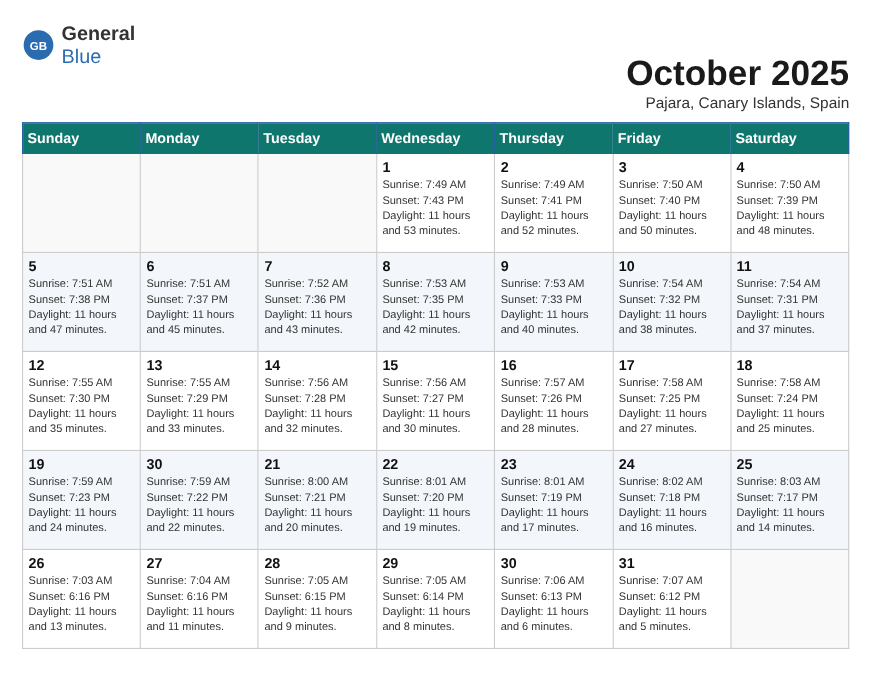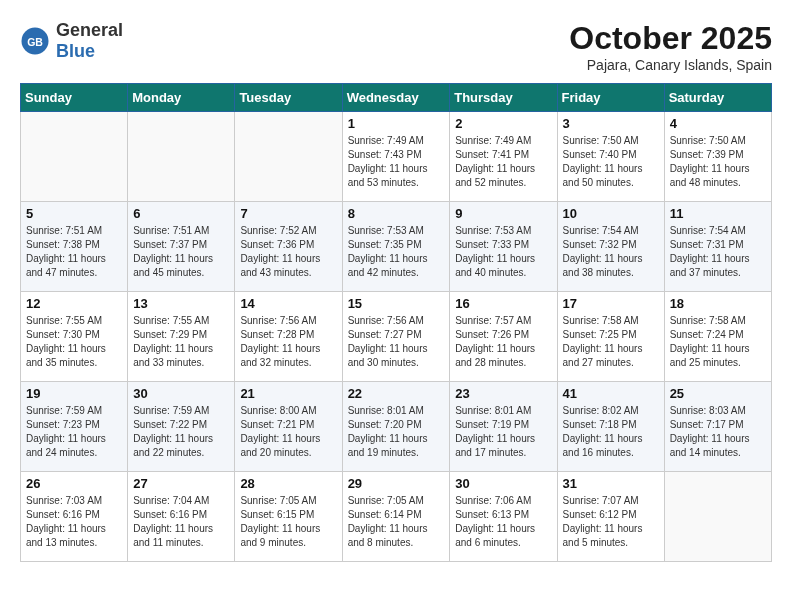--- a/index.html
+++ b/index.html
@@ -21,20 +21,21 @@
       align-items: center;
       gap: 6px;
       justify-content: space-between;
     }
     .logo-icon {
       width: 30px;
       height: 30px;
     }
     .title-block {
       text-align: right;
+      margin-top: 28px;
     }
     .month-title {
       font-size: 32px;
       font-weight: bold;
       color: #1a1a1a;
     }
     .location-title {
       font-size: 14px;
       color: #333;
     }
@@ -83,21 +84,21 @@
 <body>
 
 <div class="header">
   <div class="logo">
     <svg class="logo-icon" viewBox="0 0 40 40" xmlns="http://www.w3.org/2000/svg">
       <circle cx="20" cy="20" r="18" fill="#2b6cb0"></circle>
       <text x="20" y="26" text-anchor="middle" fill="white" font-size="14" font-weight="bold">GB</text>
     </svg>
     <div>
       <span style="font-size:18px;font-weight:bold;color:#333;">General</span><br>
-      <span style="font-size:18px;font-weight:bold;color:#2b6cb0;">Blue</span>
+      <span style="font-size:18px;font-weight:normal;color:#2b6cb0;">Blue</span>
     </div>
   </div>
   <div class="title-block">
     <div class="month-title">October 2025</div>
     <div class="location-title">Pajara, Canary Islands, Spain</div>
   </div>
 </div>
 
 <table class="calendar">
   <thead>
@@ -208,21 +209,21 @@
         </td>
         <td>
           <div class="day-num">22</div>
           <div class="day-info">Sunrise: 8:01 AM<br>Sunset: 7:20 PM<br>Daylight: 11 hours and 19 minutes.</div>
         </td>
         <td>
           <div class="day-num">23</div>
           <div class="day-info">Sunrise: 8:01 AM<br>Sunset: 7:19 PM<br>Daylight: 11 hours and 17 minutes.</div>
         </td>
         <td>
-          <div class="day-num">41</div>
+          <div class="day-num">24</div>
           <div class="day-info">Sunrise: 8:02 AM<br>Sunset: 7:18 PM<br>Daylight: 11 hours and 16 minutes.</div>
         </td>
         <td>
           <div class="day-num">25</div>
           <div class="day-info">Sunrise: 8:03 AM<br>Sunset: 7:17 PM<br>Daylight: 11 hours and 14 minutes.</div>
         </td>
       </tr>
       <tr>
         <td>
           <div class="day-num">26</div>

